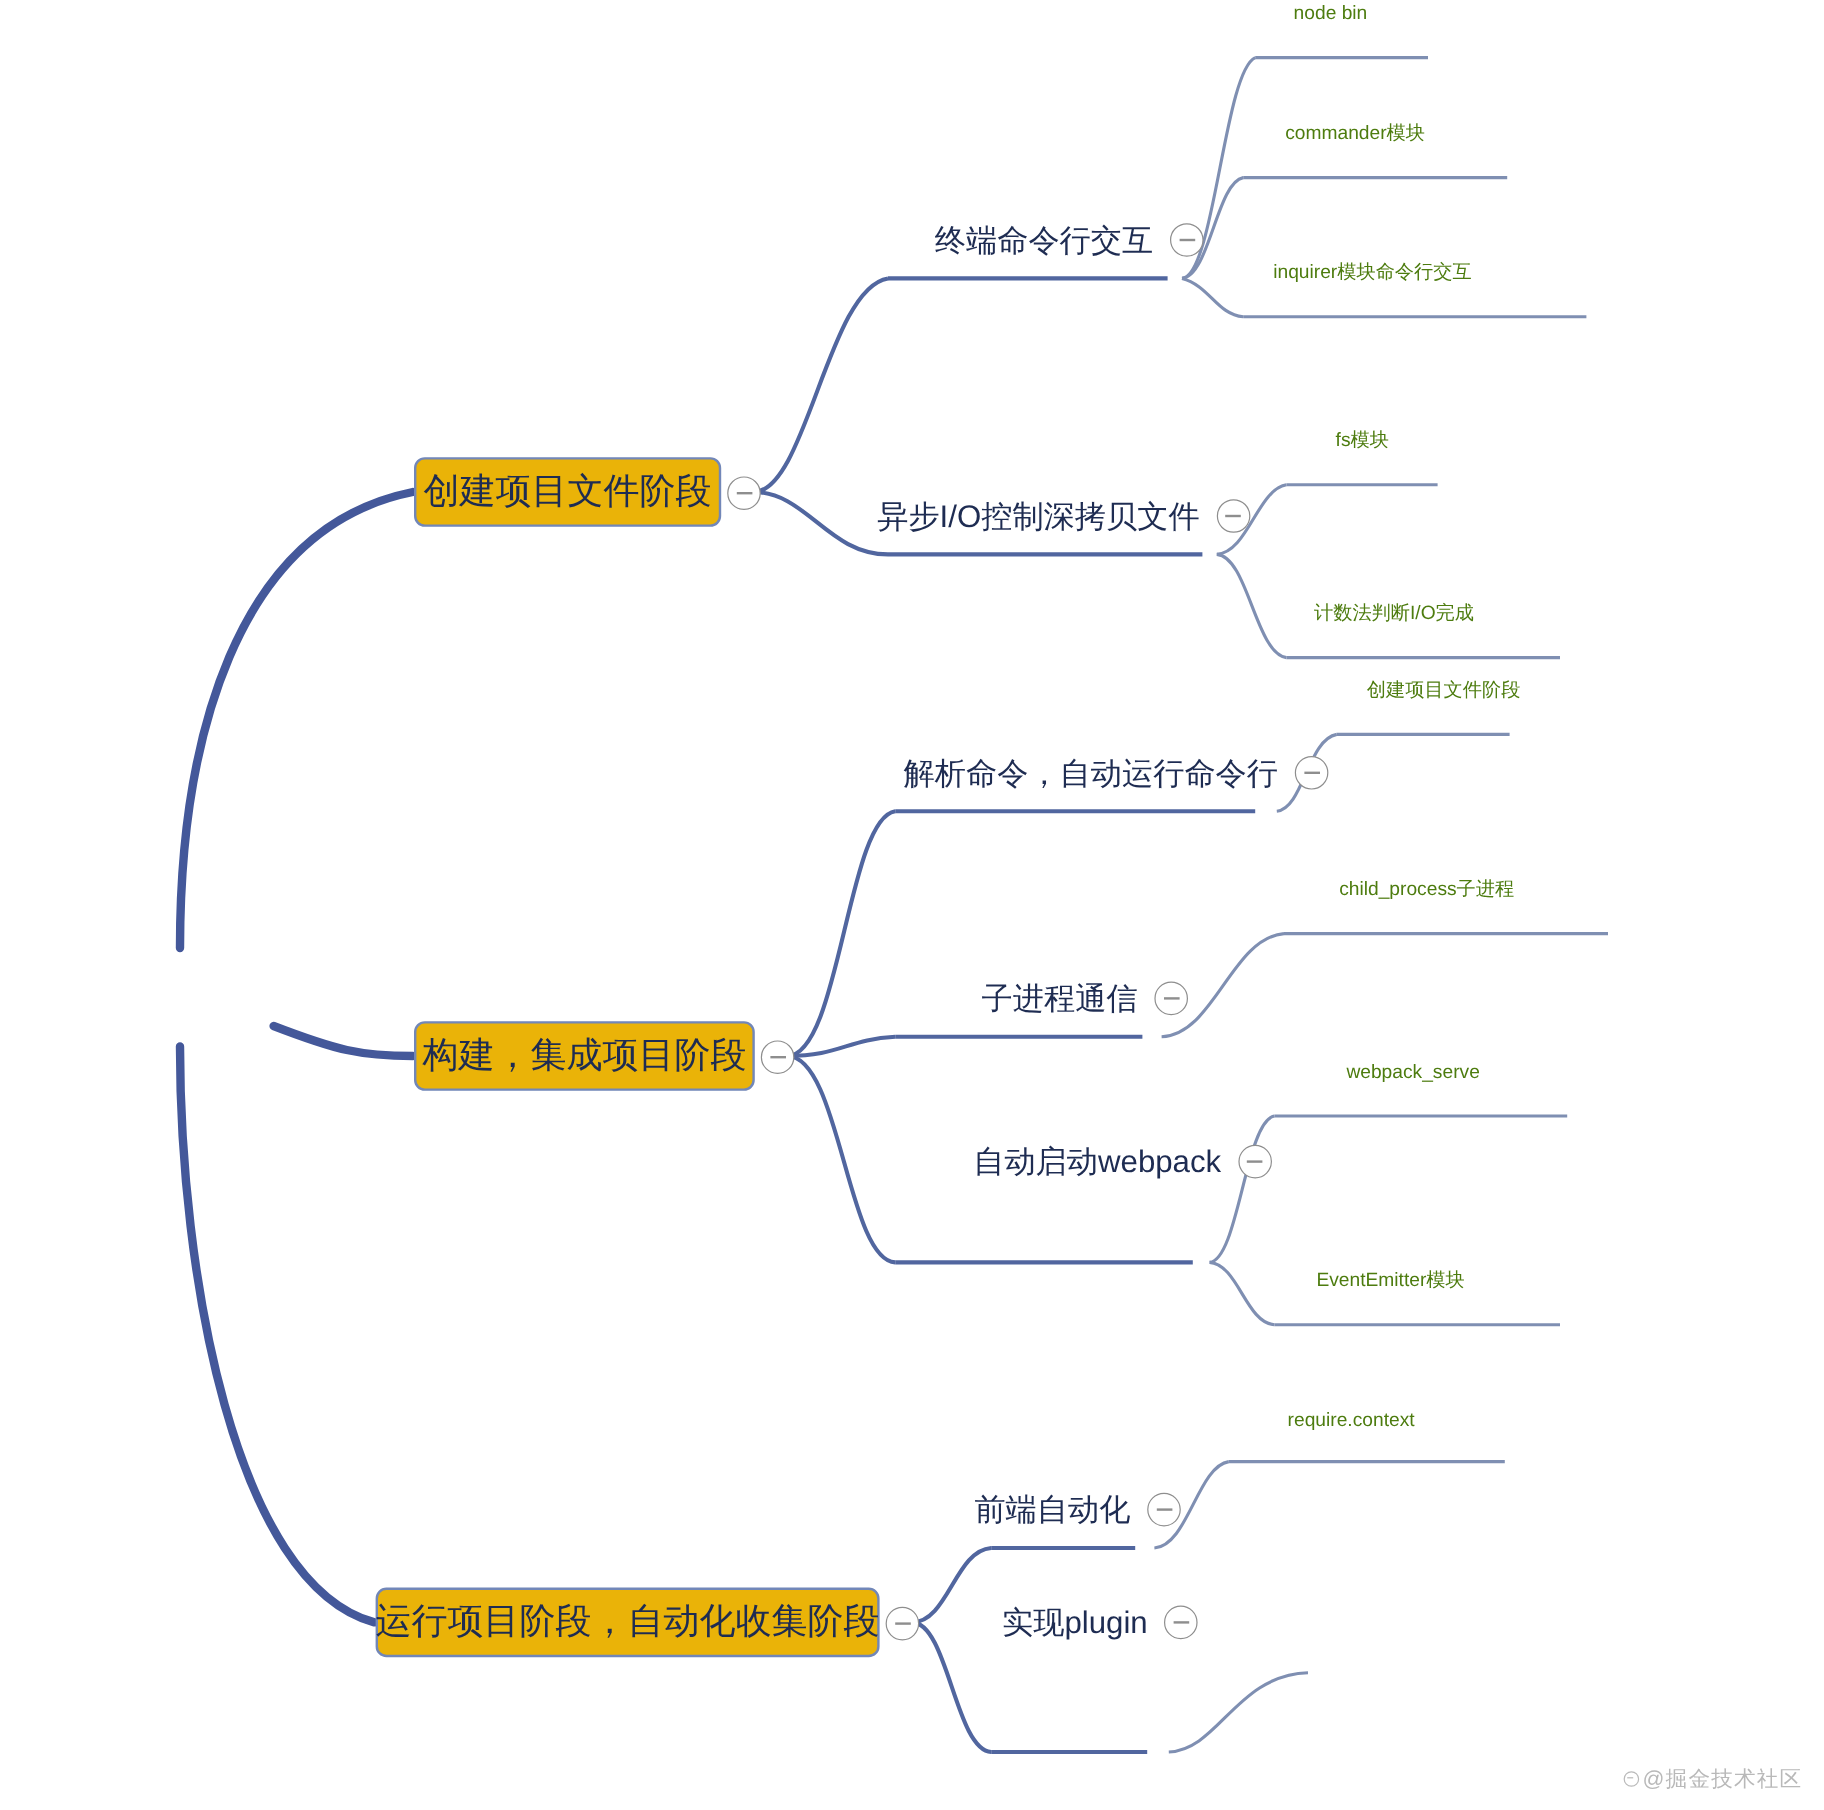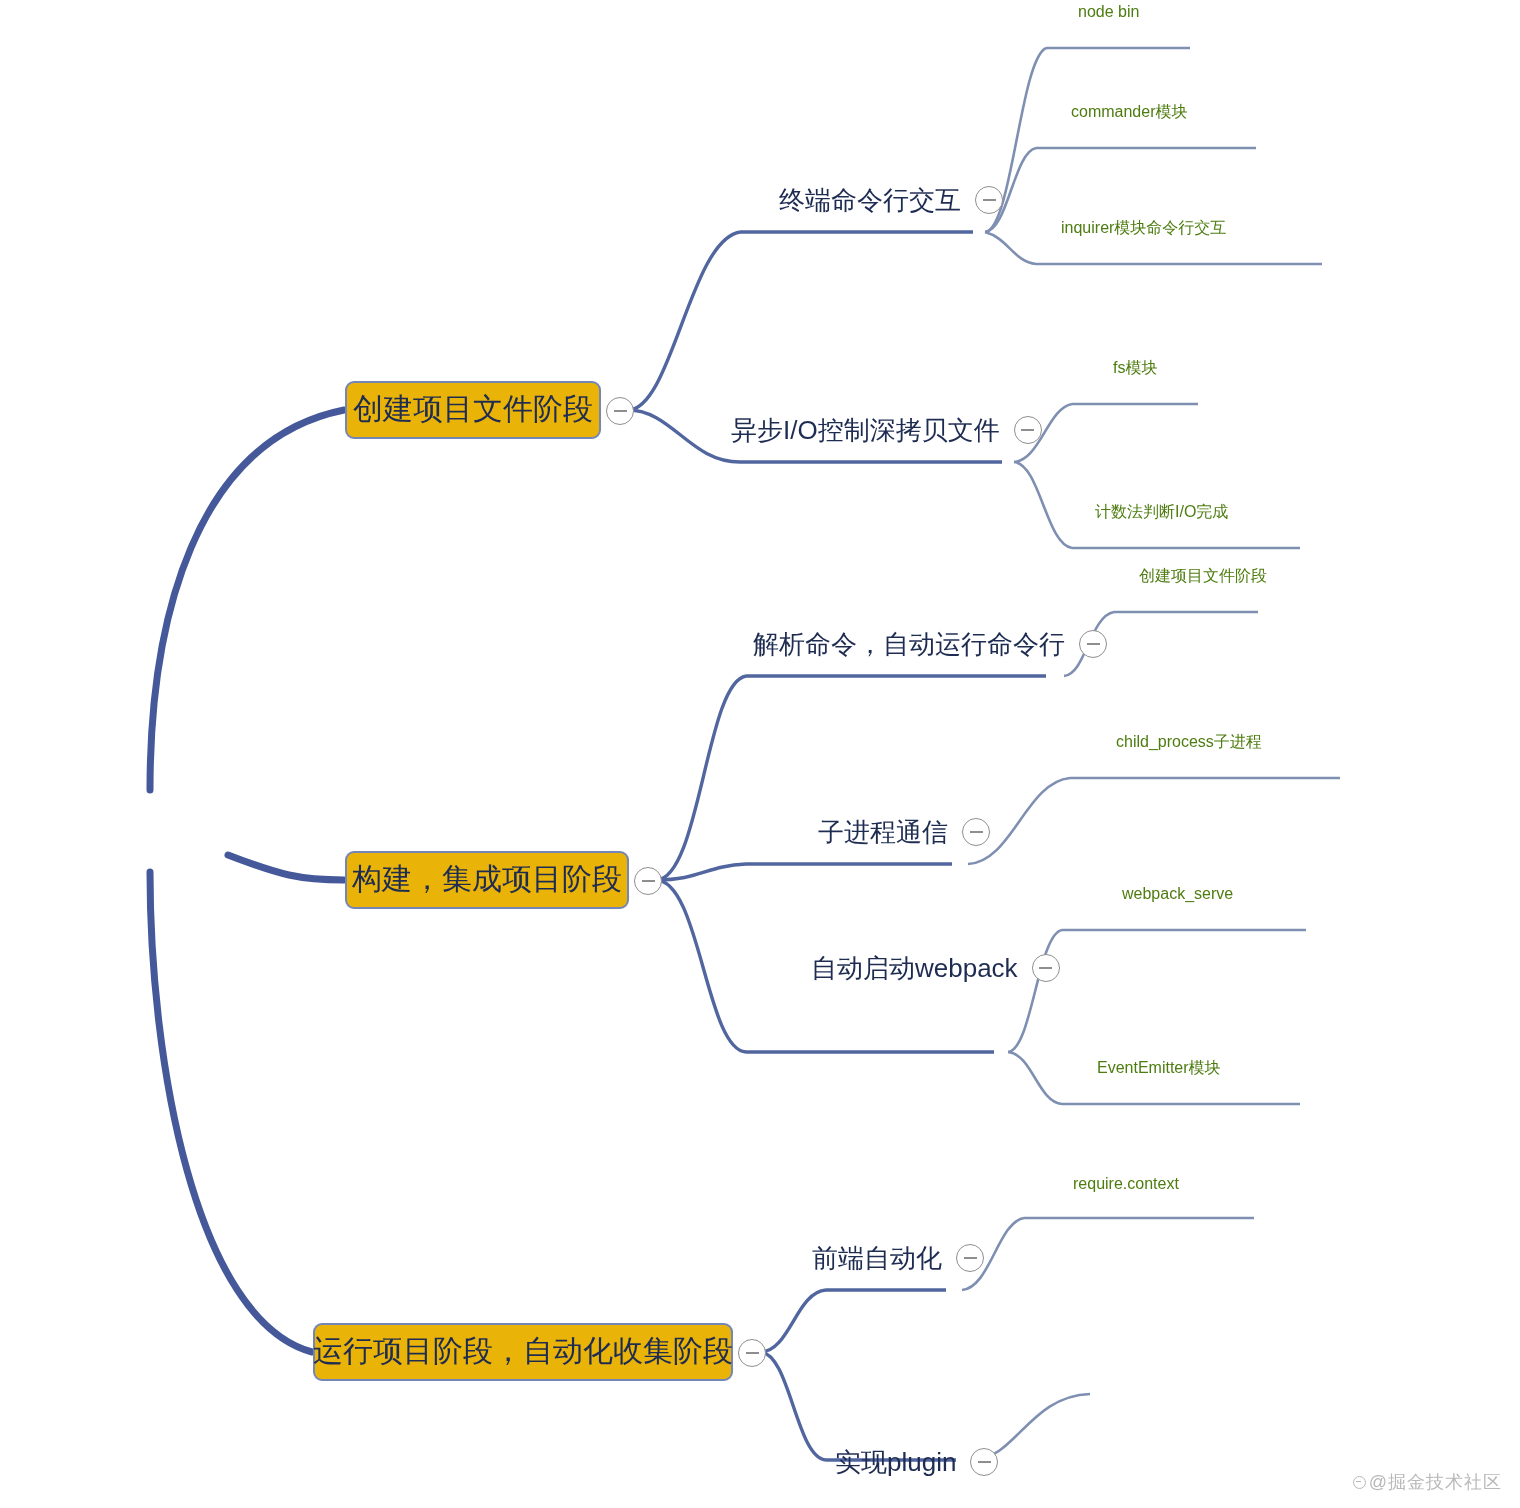--- a/index.html
+++ b/index.html
@@ -202,21 +202,21 @@
       </span>
   </div>
 
   <div class="node sub" style="left:812px;top:1238px;">
     <span class="lbl">前端自动化</span>
     <span class="toggle">
         <i></i>
       </span>
   </div>
 
-  <div class="node sub" style="left:835px;top:1442px;text-align:center;">
+  <div class="node sub" style="left:835px;top:1332px;text-align:center;">
     <span class="lbl">实现plugin</span>
     <span class="toggle">
         <i></i>
       </span>
   </div>
 
   <div class="node leaf" style="left:1078px;top:4px;">node bin</div>
   <div class="node leaf" style="left:1071px;top:104px;">commander模块</div>
   <div class="node leaf" style="left:1061px;top:220px;">inquirer模块命令行交互</div>
 

